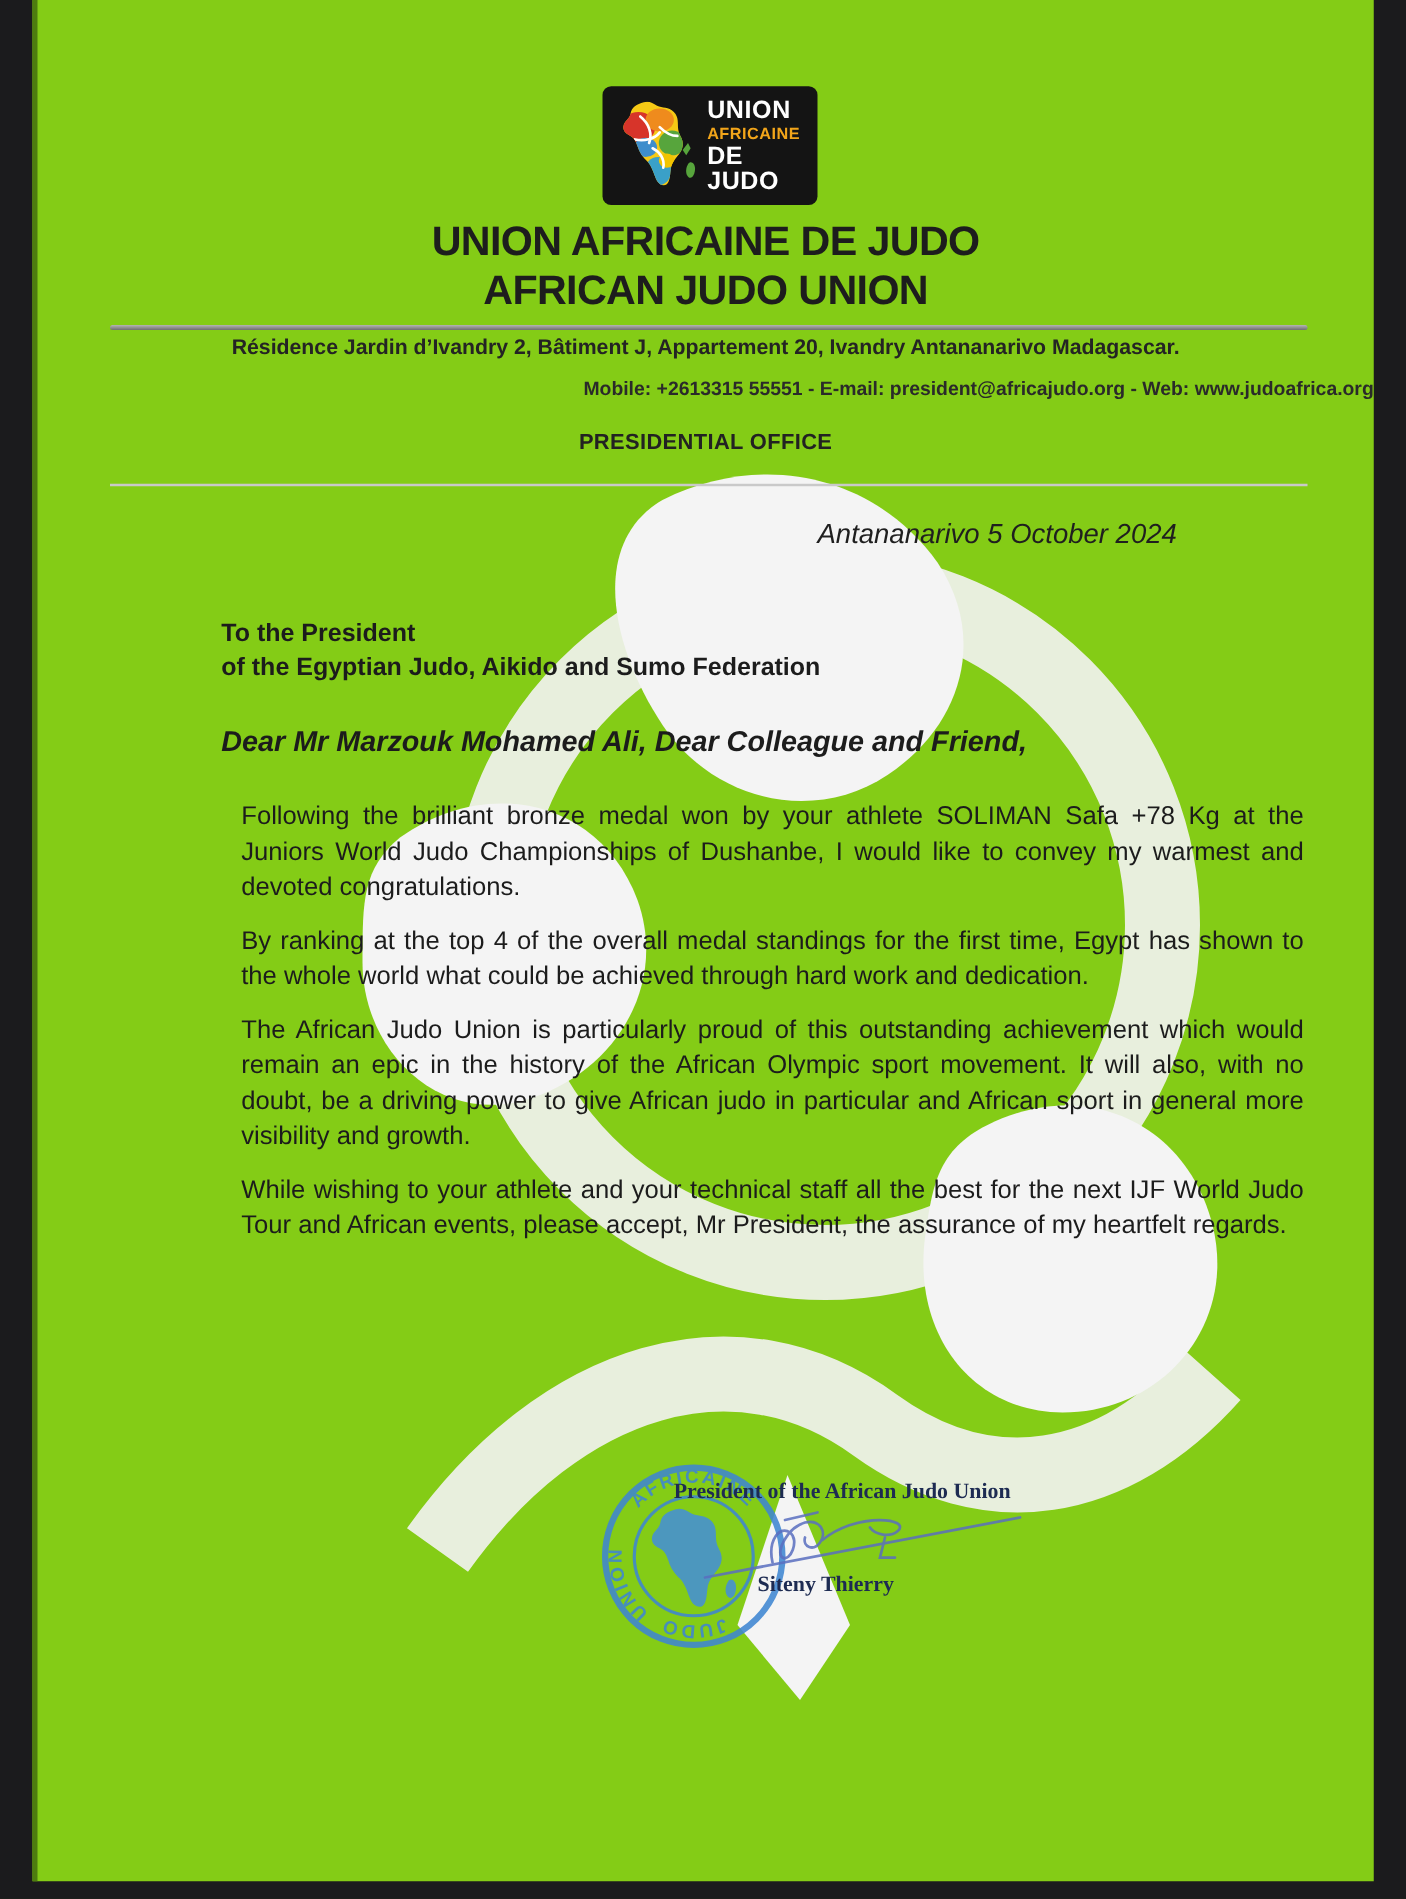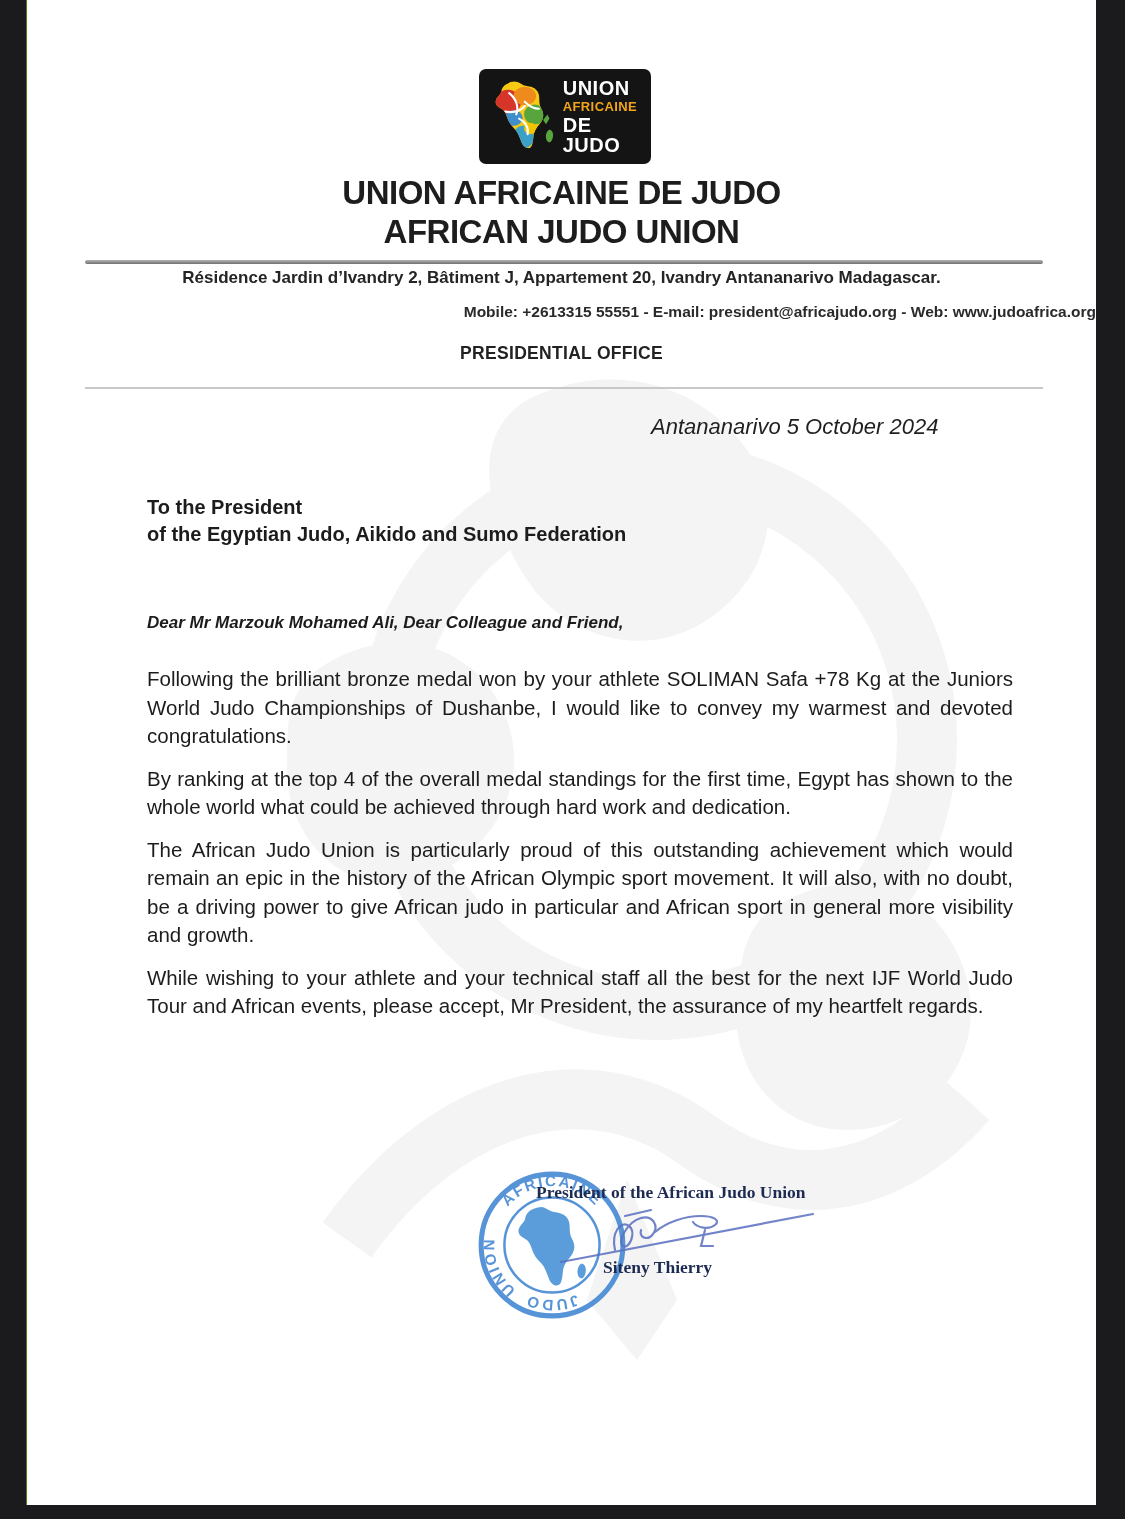--- a/index.html
+++ b/index.html
@@ -1,19 +1,19 @@
 <!DOCTYPE html>
 <html><head>
 <meta charset="utf-8">
 <style>
   html,body{margin:0;padding:0;background:#1b1b1d;}
   .stage{position:relative;width:1125px;height:1519px;background:#1b1b1d;overflow:hidden;
          font-family:"Liberation Sans",sans-serif;}
-  .page{position:absolute;left:26px;top:0;width:1069px;height:1505px;background:#ffffff;
-        border-left:1px solid #4d7c0f;overflow:hidden;}
+  .page{position:absolute;left:26px;top:0;width:1069px;height:1505px;background:#84cc16;
+        border-left:4px solid #4d7c0f;overflow:hidden;}
   .watermark{position:absolute;left:200px;top:340px;z-index:0;}
   .content{position:relative;z-index:1;width:100%;height:100%;}
 
   
   .logo-box{position:absolute;left:452px;top:69px;width:172px;height:95px;background:#141414;
             border-radius:7px;display:flex;align-items:center;}
   .logo-africa{margin-left:9px;}
   .logo-text{margin-left:4px;line-height:1;}
   .logo-t1{color:#ffffff;font-weight:bold;font-size:20px;letter-spacing:.5px;}
   .logo-t2{color:#f2a51a;font-weight:bold;font-size:13px;letter-spacing:.4px;margin:2px 0;}
@@ -28,24 +28,24 @@
            font-weight:bold;font-size:17px;color:#242424;}
   .contact{position:absolute;left:0;top:303px;width:100%;text-align:right;
            font-weight:bold;font-size:15.5px;color:#2a2a2a;}
   .office{position:absolute;left:0;top:343px;width:100%;text-align:center;
           font-weight:bold;font-size:17.5px;letter-spacing:.3px;color:#222222;}
   .rule2{position:absolute;left:58px;top:387px;width:958px;height:2px;background:#c9c9c9;}
 
   .dateline{position:absolute;left:624px;top:414px;font-style:italic;font-size:22px;color:#1f1f1f;}
 
   
-  .letter{position:absolute;left:120px;top:494px;width:866px;color:#1c1c1c;}
+  .letter{position:absolute;left:147px;top:494px;width:866px;color:#1c1c1c;}
   .recipient{font-weight:bold;font-size:20px;line-height:27px;}
-  .salutation{margin-top:65px;font-weight:bold;font-style:italic;font-size:17px;}
-  .paragraphs{margin-top:32px;}
+  .salutation{margin-top:32px;font-weight:bold;font-style:italic;font-size:23px;}
+  .paragraphs{margin-top:32px;margin-left:16px;}
   .paragraphs p{margin:0 0 14px 0;font-size:20.5px;line-height:28.5px;text-align:justify;}
 
   
   .stamp{position:absolute;left:449px;top:1166px;}
   .sig-title{position:absolute;left:509px;top:1182px;font-family:"Liberation Serif",serif;
              font-weight:bold;font-size:17.5px;color:#1d2b52;}
   .sig-ink{position:absolute;left:528px;top:1192px;}
   .sig-name{position:absolute;left:576px;top:1257px;font-family:"Liberation Serif",serif;
             font-weight:bold;font-size:17.5px;color:#1d2b52;}
 </style>

